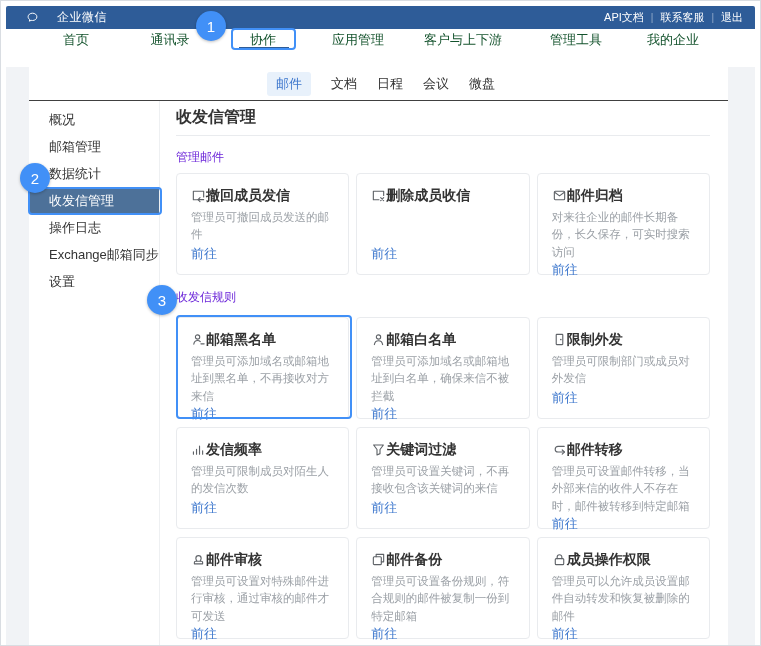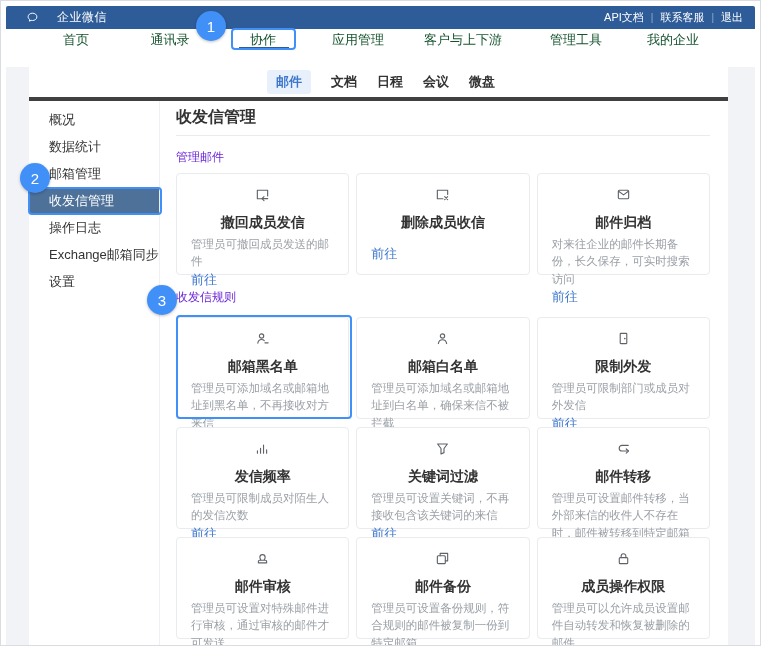--- a/index.html
+++ b/index.html
@@ -21,39 +21,39 @@
   .topbar-links .sep { opacity:.45; font-size:10px; }
   .tlink { cursor:pointer; }
   
   .navbar { position:relative; height:20px; background:#fff; font-size:13px; color:#14532d; }
   .nav-item { position:absolute; top:2px; transform:translateX(-50%); white-space:nowrap; cursor:pointer; }
   .nav-underline { position:absolute; left:233px; bottom:-1px; width:50px; height:3px; background:var(--c-topbar,#2e5c98); }
   
   .page { height:598px; background:var(--c-page,#f1f3f6); }
   .panel { margin:18px 24px 0 23px; width:699px; height:580px; background:#fff; }
   
-  .subtabs { height:34px; display:flex; align-items:center; column-gap:20px; padding-left:238px; font-size:13px; color:#333; border-bottom:4px solid #404040;font-weight:bold; }
+  .subtabs { height:34px; display:flex; align-items:center; column-gap:20px; padding-left:238px; font-size:13px; color:#333; border-bottom:1px solid #404040; }
   .subtab { cursor:pointer; white-space:nowrap; }
   .subtab.active { background:var(--c-subtab,#e8f1fb); color:var(--c-link,#3d77cd); padding:3px 9px; border-radius:3px; }
   
   .panel-body { display:flex; height:545px; }
   .sidebar { width:131px; border-right:1px solid #eef0f2; padding-top:5px; flex:none; }
   .side-item { height:27px; line-height:27px; padding-left:20px; font-size:13px; color:#333; cursor:pointer; white-space:nowrap; }
   .side-item.selected { background:var(--c-selected,#4d7199); color:#fff; }
   .content { flex:1; padding:7px 18px 0 16px; overflow:hidden; }
   .page-title { font-size:16px; font-weight:bold; color:#333; line-height:18px; }
   .divider { border-top:1px solid #e9ebee; margin-top:9px; }
   .sec-label { font-size:12px; color:#6d28d9; margin:13px 0 8px; line-height:16px; }
   .section.rules .sec-label { margin:14px 0 12px; }
   .grid { display:grid; grid-template-columns:repeat(3,1fr); column-gap:7px; row-gap:8px; }
   .card {
     height:102px; border:1px solid #e9ebee; border-radius:4px;
     padding:13px 14px 11px; display:flex; flex-direction:column; background:#fff;
   }
-  .card-title { display:flex; align-items:center; gap:12px; font-size:14px; font-weight:bold; color:#333; line-height:16px; white-space:nowrap;flex-direction:column; }
+  .card-title { display:flex; align-items:center; gap:0; font-size:14px; font-weight:bold; color:#333; line-height:16px; white-space:nowrap; }
   .card-title svg { flex:none; display:block; }
   .card-desc { margin-top:6px; font-size:11.5px; color:#9ba0a6; line-height:1.5; }
   .card-link { margin-top:auto; font-size:13px; color:var(--c-link,#3d77cd); cursor:pointer; width:max-content; }
   
   .ann-circle {
     position:absolute; width:30px; height:30px; border-radius:50%;
     background:var(--c-ann,#4190f7); color:#fff; font-size:15px;
     display:flex; align-items:center; justify-content:center; z-index:30;
     box-shadow:0 1px 3px rgba(0,0,0,.25);
   }
@@ -104,22 +104,22 @@
       <div class="subtabs">
           <span class="subtab active">邮件</span>
           <span class="subtab">文档</span>
           <span class="subtab">日程</span>
           <span class="subtab">会议</span>
           <span class="subtab">微盘</span>
         </div>
       <div class="panel-body">
         <aside class="sidebar">
             <div class="side-item">概况</div>
+            <div class="side-item">邮箱管理</div>
             <div class="side-item">数据统计</div>
-            <div class="side-item">邮箱管理</div>
             <div class="side-item selected">收发信管理</div>
             <div class="side-item">操作日志</div>
             <div class="side-item">Exchange邮箱同步</div>
             <div class="side-item">设置</div>
           </aside>
         <main class="content">
           <h1 class="page-title">收发信管理</h1>
           <div class="divider"></div>
           <div class="section manage">
             <div class="sec-label">管理邮件</div>

